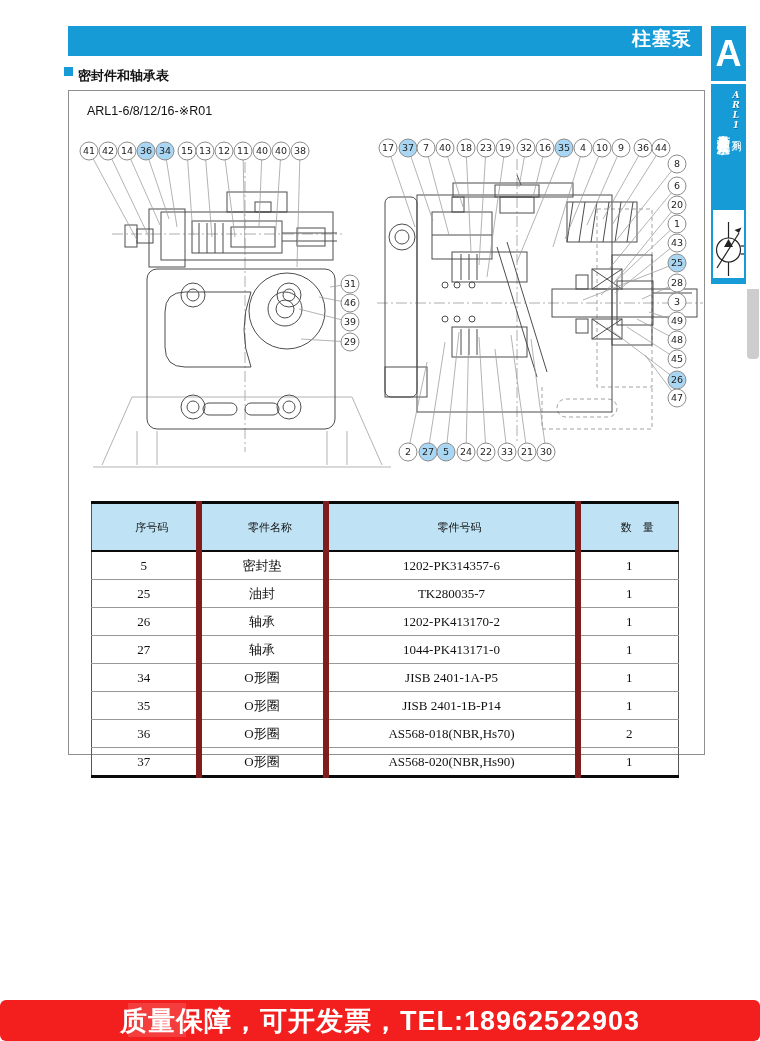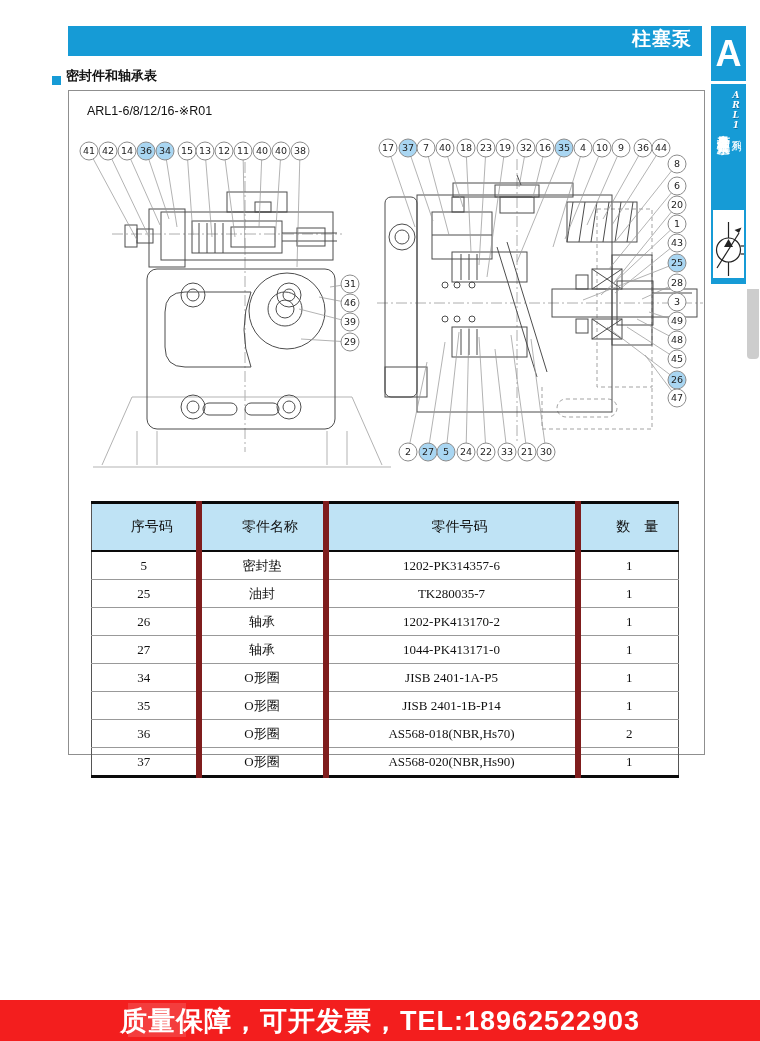--- a/index.html
+++ b/index.html
@@ -18,42 +18,42 @@
   .logo-col span{color:#fff;font-family:"DejaVu Serif","Liberation Serif",serif;font-style:italic;
                  font-weight:bold;font-size:9px;line-height:10px;text-shadow:0.5px 0.5px 0 #0a6ca0;}
   .series-label{position:absolute;right:3px;top:48px;writing-mode:vertical-rl;color:#fff;font-size:10px;
                 letter-spacing:2px;}
   .series-name{position:absolute;left:3px;top:40px;writing-mode:vertical-rl;color:#fff;font-size:13px;
                font-weight:bold;letter-spacing:2px;}
   .symbol-box{position:absolute;left:2px;top:126px;width:31px;height:68px;background:#fff;}
   .side-tab{position:absolute;left:747px;top:289px;width:12px;height:70px;background:#cdcdcd;
             border-radius:0 0 4px 4px;}
   
-  .section-title{position:absolute;left:52px;top:67px;display:flex;align-items:flex-end;}
+  .section-title{position:absolute;left:64px;top:67px;display:flex;align-items:flex-start;}
   .section-title .sq{width:9px;height:9px;background:#169BD6;margin-right:5px;}
   .section-title span{font-weight:bold;font-size:13px;color:#111;}
   
   .content-box{position:absolute;left:68px;top:90px;width:637px;height:665px;background:#fff;
                border:1px solid #8f8f8f;box-sizing:border-box;}
   .model-title{position:absolute;left:18px;top:12px;font-weight:normal;font-size:12.5px;color:#111;}
   .diagram-svg{position:absolute;left:4px;top:44px;}
   
   .tbl-wrap{position:absolute;left:22px;top:410px;width:591px;}
   table.parts{border-collapse:collapse;table-layout:fixed;width:587px;
               font-family:"Liberation Serif","DejaVu Serif",serif;font-size:13px;color:#111;
               border-left:1px solid #555;border-right:1px solid #555;
               border-top:3px solid #0a0a0a;border-bottom:3px solid #0a0a0a;}
-  table.parts th{background:#BFE3F5;height:44px;font-weight:normal;font-size:14px;
+  table.parts th{background:#BFE3F5;height:44px;font-weight:normal;font-size:11px;
                  border-bottom:2px solid #0a0a0a;padding-left:17px;}
   table.parts td{height:25px;text-align:center;border-top:1px solid #999;}
   table.parts th + th, table.parts td + td{border-left:6px solid #7f1d1d;}
   table.parts tr td:first-child, table.parts th:first-child{border-left:none;}
   
   .banner{position:absolute;left:0;top:1000px;width:760px;height:41px;background:#F31E1E;
-          display:flex;align-items:center;justify-content:center;}
+          display:flex;align-items:center;justify-content:center;border-radius:6px;}
   .banner .wm{position:absolute;left:128px;top:3px;width:58px;height:34px;background:rgba(255,255,255,0.14);}
   .banner span{color:#fff;font-weight:bold;font-size:27px;letter-spacing:1px;position:relative;}
   
   .art{stroke:#4d4d4d;fill:none;stroke-width:1;}
   .art-light{stroke:#b3b3b3;fill:none;stroke-width:1;}
   .cl{stroke:#9a9a9a;fill:none;stroke-width:0.8;stroke-dasharray:11 3 2 3;}
   .dash{stroke:#999;fill:none;stroke-width:0.9;stroke-dasharray:4 3;}
   .leader{stroke:#999;stroke-width:0.75;}
   .co-circle{fill:#fff;stroke:#8c8c8c;stroke-width:1;}
   .co-circle.hl{fill:#A9D6F2;}

